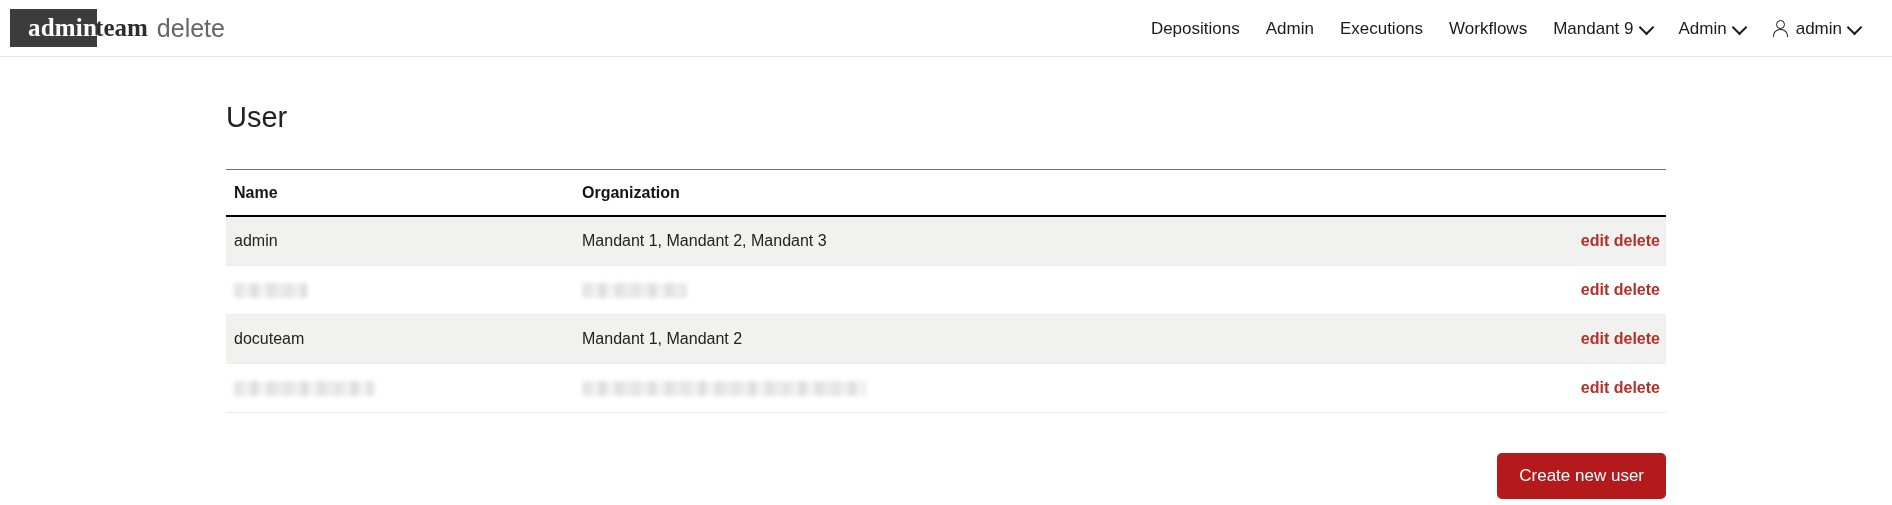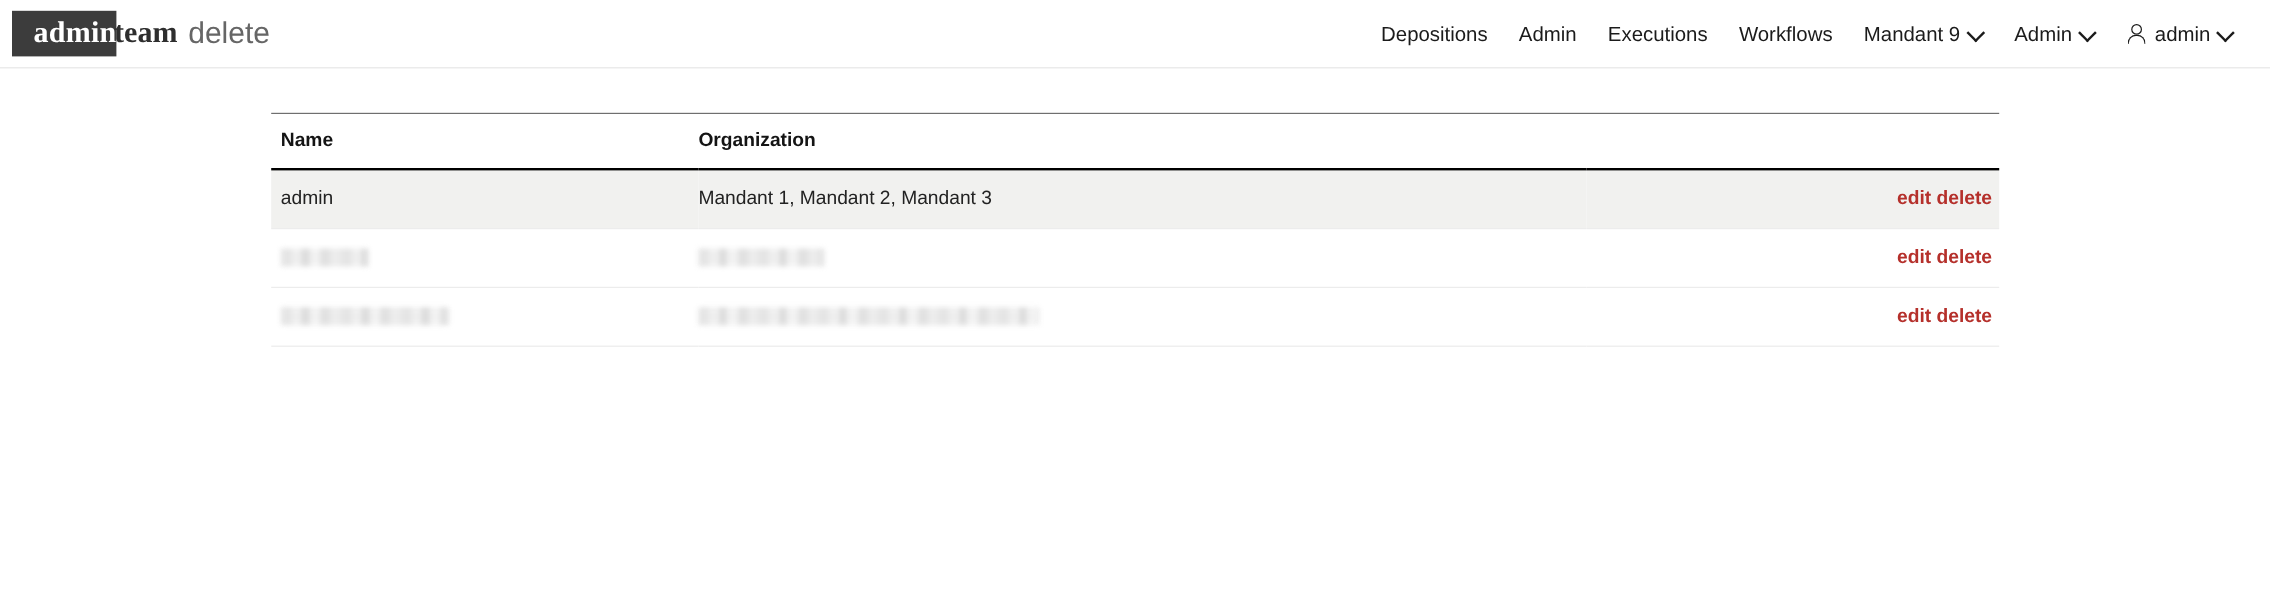--- a/index.html
+++ b/index.html
@@ -274,20 +274,21 @@
       <span>admin</span>
       <span class="chev"></span>
     </a>
 
   </nav>
 </div>
 
 <div class="page">
   <div class="content">
 
+    <h1 class="page-title">User</h1>
 
     <div class="title-rule"></div>
 
     <table class="user-table">
       <thead>
         <tr>
           <th class="col-name">Name</th>
           <th class="col-org">Organization</th>
           <th class="col-actions"></th>
         </tr>
@@ -309,32 +310,43 @@
           </td>
           <td class="col-org">
             <span class="redacted w-org-2"></span>
           </td>
           <td class="col-actions">
             <a class="action-link" href="#">edit</a>
             <a class="action-link" href="#">delete</a>
           </td>
         </tr>
 
+        <tr class="odd">
+          <td class="col-name">docuteam</td>
+          <td class="col-org">Mandant 1, Mandant 2</td>
+          <td class="col-actions">
+            <a class="action-link" href="#">edit</a>
+            <a class="action-link" href="#">delete</a>
+          </td>
+        </tr>
 
         <tr class="even">
           <td class="col-name">
             <span class="redacted w-name-4"></span>
           </td>
           <td class="col-org">
             <span class="redacted w-org-4"></span>
           </td>
           <td class="col-actions">
             <a class="action-link" href="#">edit</a>
             <a class="action-link" href="#">delete</a>
           </td>
         </tr>
 
       </tbody>
     </table>
 
+    <div class="actions-bar">
+      <button class="btn-primary">Create new user</button>
+    </div>
 
   </div>
 </div>
 
 </body></html>

